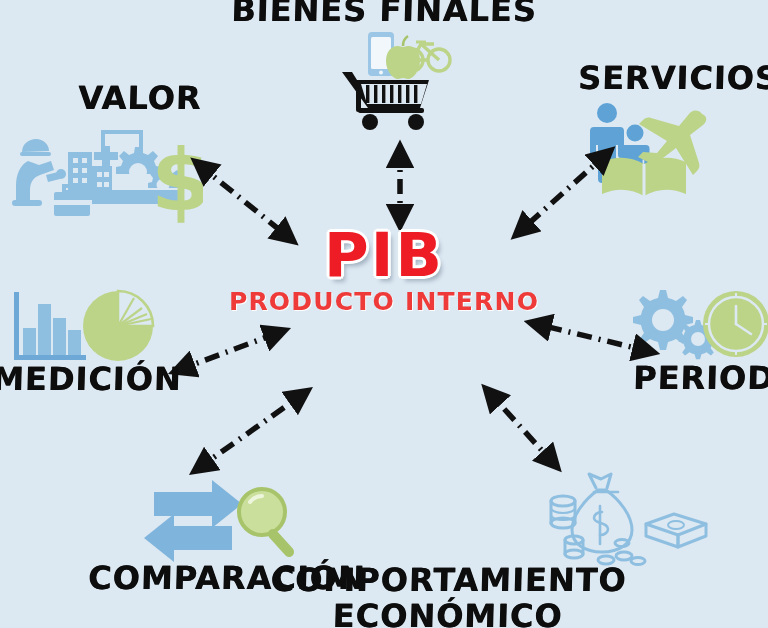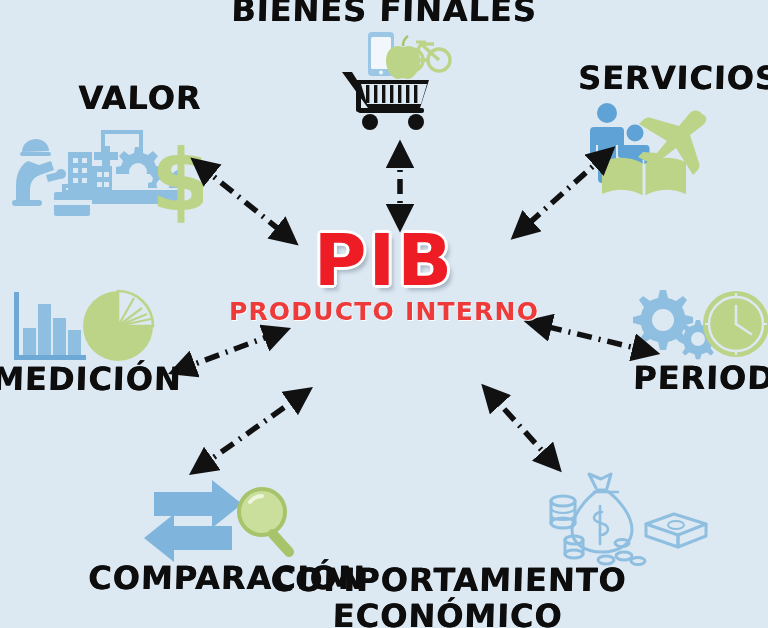--- a/index.html
+++ b/index.html
@@ -36,21 +36,21 @@
   
   #center-block {
     position: absolute;
     left: 0; right: 0;
     top: 226px;
     text-align: center;
   }
   #pib-title {
     font-family: "DejaVu Sans", sans-serif;
     font-weight: 700;
-    font-size: 72px;
+    font-size: 61px;
     line-height: 0.95;
     color: #ee1c25;
     letter-spacing: 2px;
     text-shadow:
       -2px -2px 0 #ffffff,  2px -2px 0 #ffffff,
       -2px  2px 0 #ffffff,  2px  2px 0 #ffffff,
       -3px  0   0 #ffffff,  3px  0   0 #ffffff,
        0   -3px 0 #ffffff,  0    3px 0 #ffffff,
        4px  5px 4px rgba(90,110,130,0.45);
   }

